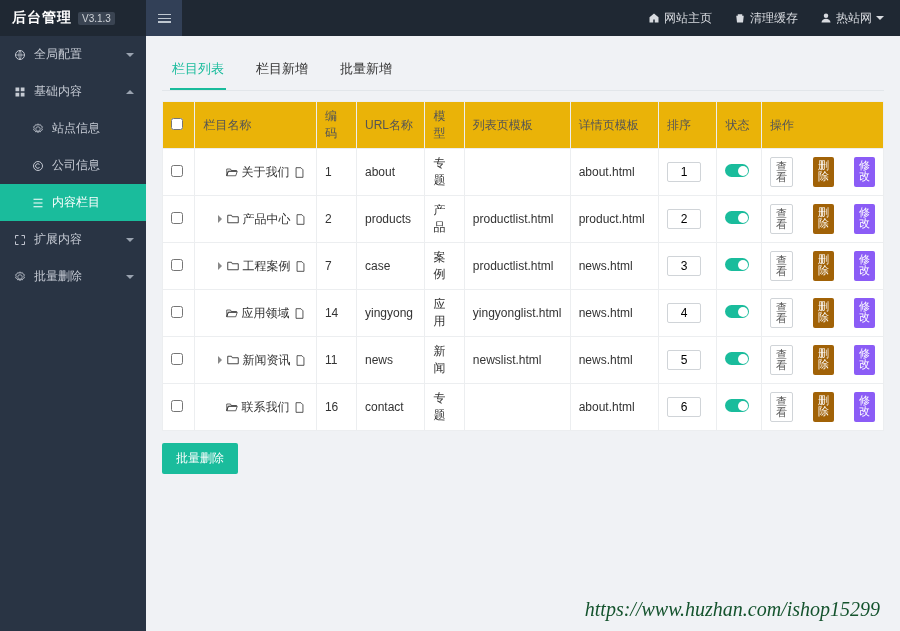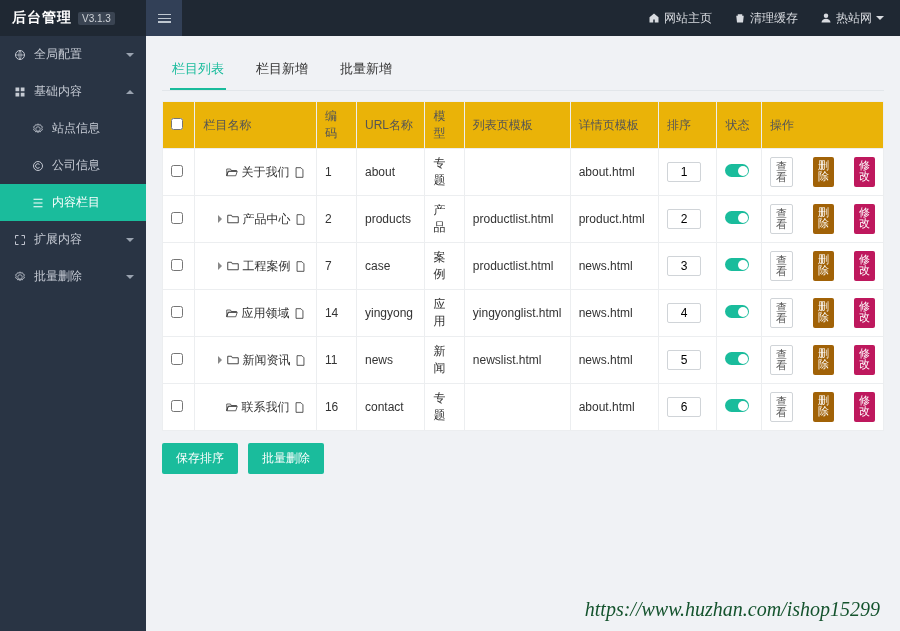--- a/index.html
+++ b/index.html
@@ -59,21 +59,21 @@
     .doc-ico svg { width: 100%; height: 100%; fill: #888; }
     
     .sort-input { width: 34px; height: 20px; border: 1px solid #d0d4d8; border-radius: 2px; text-align: center; font-size: 12px; }
     
     .toggle { width: 24px; height: 13px; background: #1abc9c; border-radius: 7px; position: relative; display: inline-block; }
     .toggle::after { content: ""; position: absolute; width: 10px; height: 10px; background: #fff; border-radius: 50%; top: 1.5px; right: 1.5px; }
     
     .btn-sm { display: inline-block; padding: 3px 5px; font-size: 11px; border-radius: 2px; color: #fff; cursor: pointer; line-height: 1; }
     .btn-view { background: #fff; color: #555; border: 1px solid #d0d4d8; }
     .btn-del { background: #a16207; }
-    .btn-edit { background: #be185d; }
+    .btn-edit { background: #8b5cf6; }
     .ops-wrap { display: flex; gap: 20px; }
     
     .actions { margin-top: 12px; display: flex; gap: 10px; }
     .btn { padding: 7px 14px; background: #1abc9c; color: #fff; border: none; border-radius: 2px; font-size: 12px; cursor: pointer; }
     
     .watermark { position: absolute; bottom: 10px; right: 20px; font-style: italic; font-family: Georgia, serif; font-size: 20px; color: #14532d; pointer-events: none; }
   </style>
 </head>
 <body>
 
@@ -407,19 +407,18 @@
                 <span class="btn-sm btn-view">查看</span>
                 <span class="btn-sm btn-del">删除</span>
                 <span class="btn-sm btn-edit">修改</span>
               </div>
             </td>
           </tr>
         </tbody>
     </table>
 
     <div class="actions">
-      <button class="btn">保存排序</button>
       <button class="btn">批量删除</button>
     </div>
   </div>
 </div>
 
 <div class="watermark">https://www.huzhan.com/ishop15299</div>
 
 </body></html>

